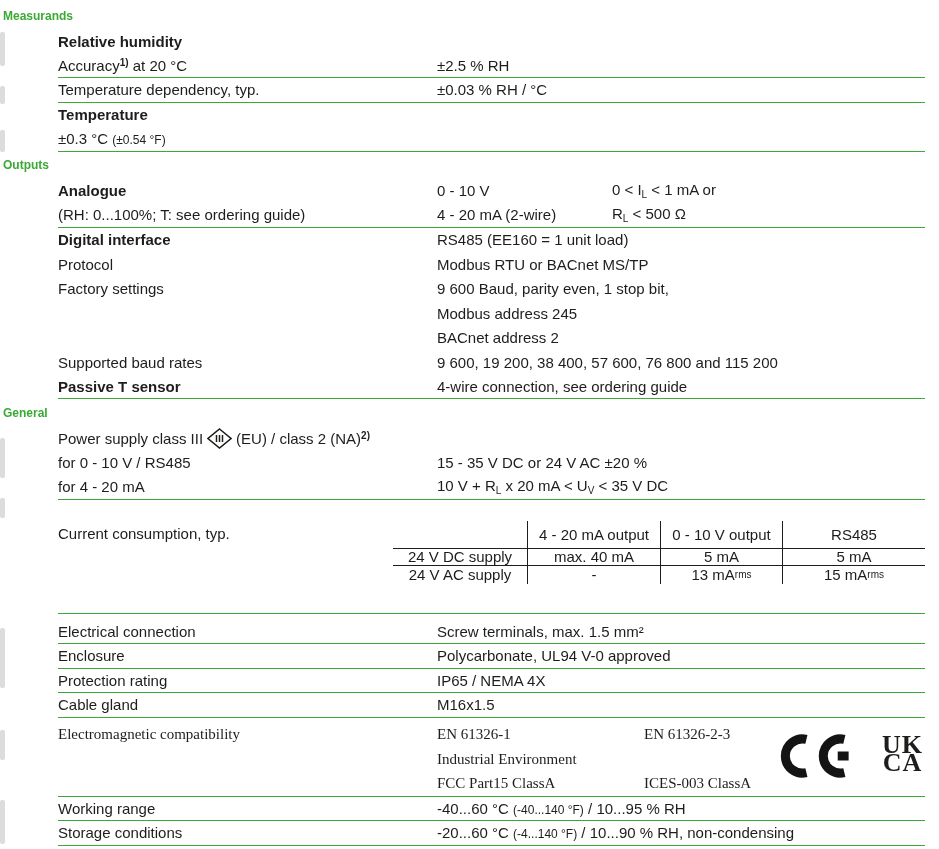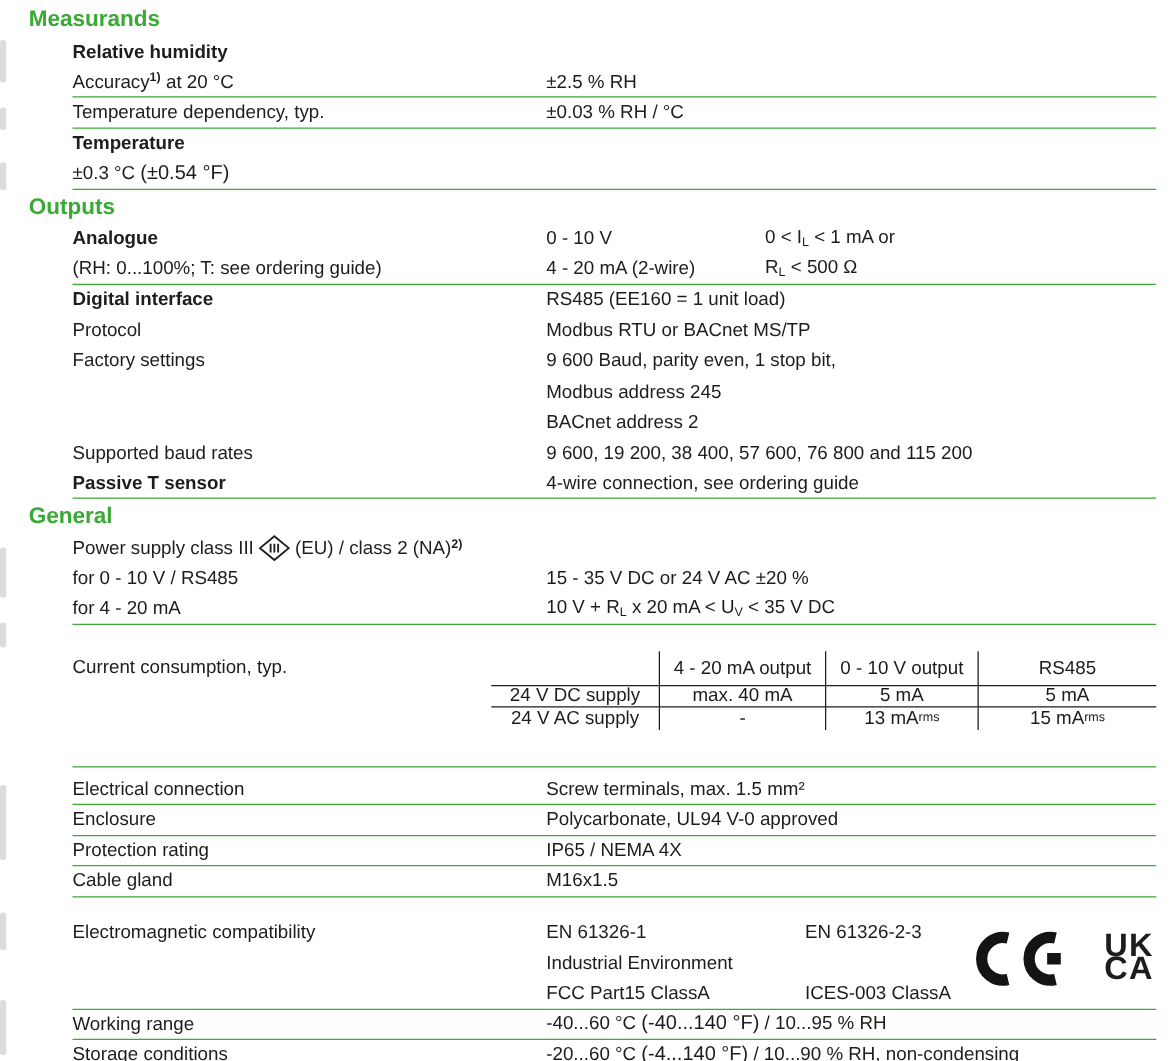--- a/index.html
+++ b/index.html
@@ -9,36 +9,36 @@
   *{box-sizing:border-box;margin:0;padding:0}
   html,body{width:939px;height:849px;overflow:hidden}
   body{
     background:#fff;color:var(--text);
     font-family:"Liberation Sans",sans-serif;
     font-size:15px;position:relative;
   }
   .page{padding-top:2px;position:relative;width:939px;height:849px}
   .sec-title{
     height:27px;display:flex;align-items:center;
-    color:var(--green);font-weight:bold;font-size:18px;padding-left:3px;margin-left:20px;
+    color:var(--green);font-weight:bold;font-size:12px;padding-left:3px;
   }
   .row{
     display:flex;align-items:center;height:24.5px;
     margin:0 14px 0 58px;
   }
   .row.lined{border-bottom:1px solid var(--green)}
   .lbl{width:379px;flex:none}
   .val{flex:1;min-width:0}
   .val.fixed{flex:none;width:175px}
   .val.fixed-emc{flex:none;width:207px}
   .val2{flex:1}
   .b{font-weight:bold}
   .seg-sup{font-size:10px;font-weight:bold;vertical-align:5px}
   .seg-sub{font-size:10px;vertical-align:-3px}
-  .seg-small{font-size:16px}
+  .seg-small{font-size:12px}
   
   .powerline{display:flex;align-items:center;gap:4px;width:100%}
   .diamond{flex:none;display:block}
   
   .current{
     margin:17px 14px 0 58px;height:97px;border-bottom:1px solid var(--green);
     display:flex;align-items:flex-start;
   }
   .current .clbl{width:335px;flex:none;padding-top:8px}
   .ctable{
@@ -47,22 +47,23 @@
   }
   .ctable .cell{
     display:flex;align-items:center;justify-content:center;
     height:18px;border-color:#1d1d1b;
   }
   .ctable .hcell{height:27px}
   .ctable .vline{border-left:1.5px solid #1d1d1b}
   .ctable .hb{border-bottom:1.5px solid #1d1d1b}
   
   .emc{
-    margin:16px 14px 0 58px;height:74px;border-bottom:1px solid var(--green);
+    margin:5px 14px 0 58px;height:74px;border-bottom:1px solid var(--green);
     position:relative;
+    font-family:Liberation Serif, serif;
   }
   .emc .eline{display:flex;align-items:center;height:24.6px}
   .marks-ce{position:absolute;right:74px;top:10px}
   .marks-ukca{
     position:absolute;right:2px;top:13px;text-align:center;
     font-weight:bold;font-size:26px;line-height:18px;letter-spacing:1px;
   }
   .mt6{margin-top:6px}
   
   .artifact{position:absolute;left:0;width:5px;background:#9a9a9a;opacity:.35;border-radius:2px}

